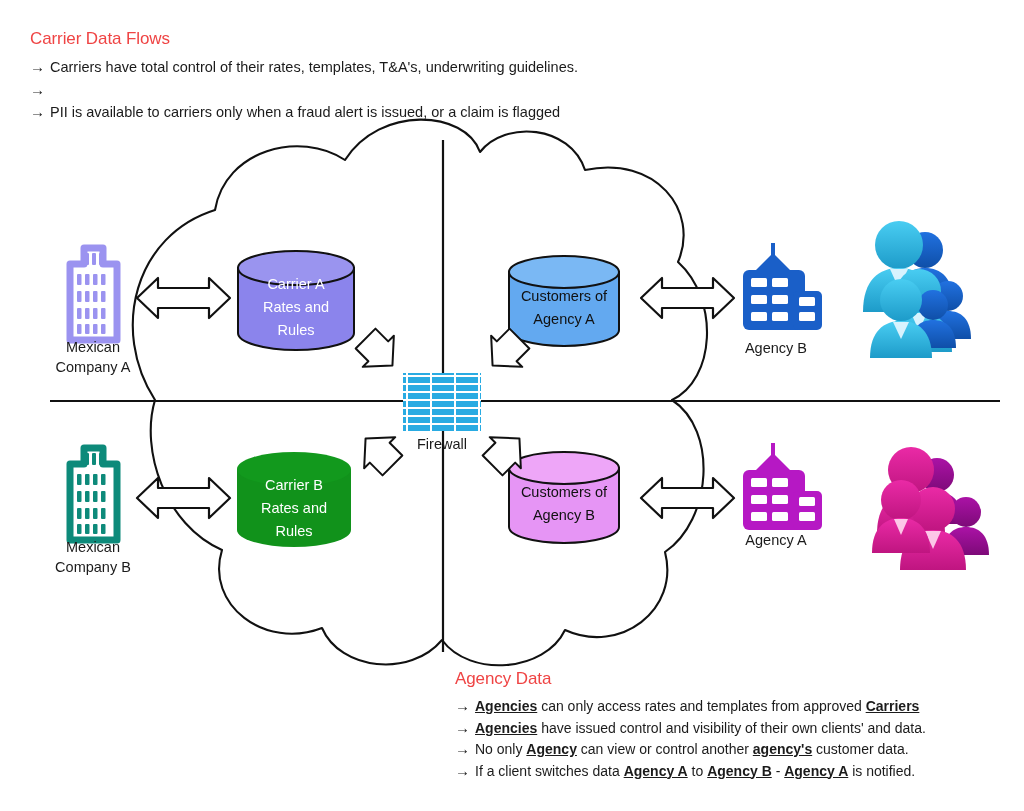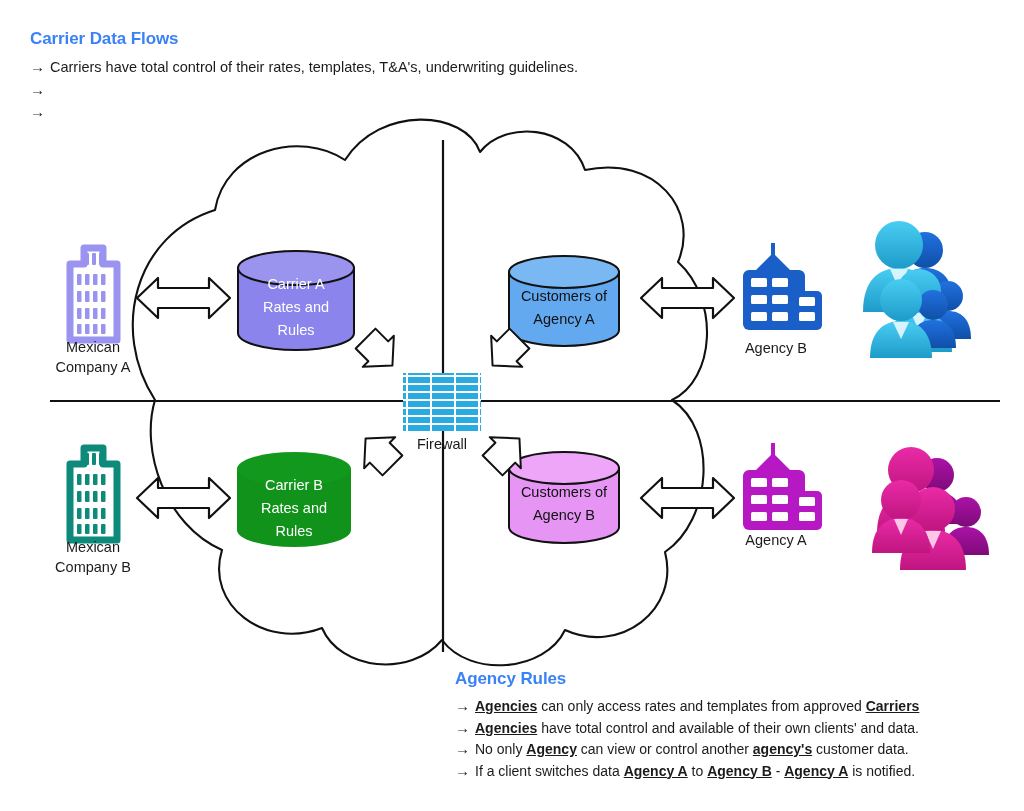--- a/index.html
+++ b/index.html
@@ -18,22 +18,22 @@
   #stage {
     position: absolute;
     left: 0; top: 0;
     width: 1024px;
     height: 811px;
   }
   
   .note-block { position: absolute; }
   .note-title {
     font-size: 17px;
-    font-weight: bold;
-    color: #3b82f6;
+    font-weight: normal;
+    color: #ef4444;
     letter-spacing: -0.1px;
     margin-bottom: 7px;
   }
   .note-row {
     display: flex;
     align-items: baseline;
     font-size: 14.5px;
     line-height: 21px;
     color: #1b1b1b;
     margin-bottom: 1px;
@@ -359,32 +359,33 @@
     <div class="note-title">Carrier Data Flows</div>
     <div class="note-row">
       <span class="note-arrow">→</span>
       <span class="note-text">Carriers have total control of their rates, templates, T&amp;A's, underwriting guidelines.</span>
     </div>
     <div class="note-row">
       <span class="note-arrow">→</span>
     </div>
     <div class="note-row">
       <span class="note-arrow">→</span>
+      <span class="note-text">PII is available to carriers only when a fraud alert is issued, or a claim is flagged</span>
     </div>
   </div>
 
   <div class="note-block" id="agency-notes">
-    <div class="note-title">Agency Rules</div>
+    <div class="note-title">Agency Data</div>
     <div class="note-row">
       <span class="note-arrow">→</span>
       <span class="note-text"><b>Agencies</b><span> can only access rates and templates from approved </span><b>Carriers</b></span>
     </div>
     <div class="note-row">
       <span class="note-arrow">→</span>
-      <span class="note-text"><b>Agencies</b><span> have total control and available of their own clients' and data.</span></span>
+      <span class="note-text"><b>Agencies</b><span> have issued control and visibility of their own clients' and data.</span></span>
     </div>
     <div class="note-row">
       <span class="note-arrow">→</span>
       <span class="note-text"><span>No only </span><b>Agency</b><span> can view or control another </span><b>agency's</b><span> customer data.</span></span>
     </div>
     <div class="note-row">
       <span class="note-arrow">→</span>
       <span class="note-text"><span>If a client switches data </span><b>Agency A</b><span> to </span><b>Agency B</b><span> - </span><b>Agency A</b><span> is notified.</span></span>
     </div>
   </div>

